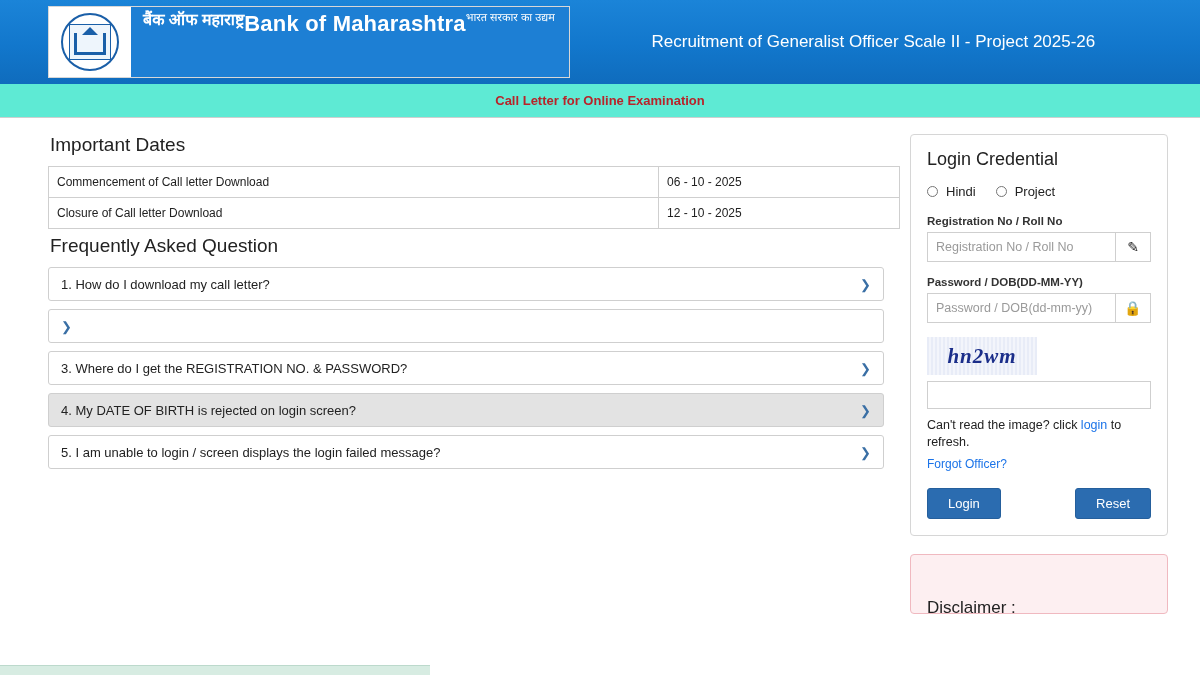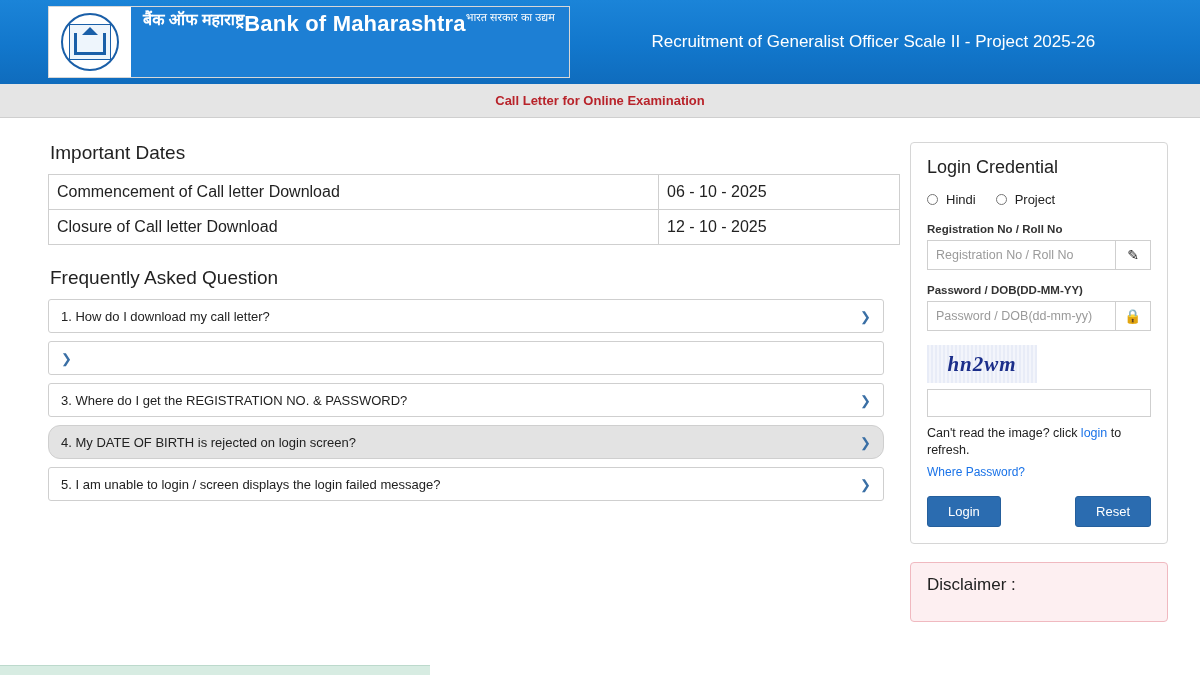--- a/index.html
+++ b/index.html
@@ -73,68 +73,68 @@
     flex: 1;
     text-align: center;
     color: #ffffff;
     font-size: 17px;
     padding-right: 23px;
   }
 
   
   .subheader {
     height: 34px;
-    background: #e5e5e5;
+    background: #5eead4;
     display: flex; align-items: center; justify-content: center;
     border-bottom: 1px solid #cfcfcf;
   }
   .subheader-text {
     color: #b8232a;
     font-weight: bold;
     font-size: 13px;
   }
 
   
-  .body-wrap { display: flex; padding: 8px 0 0 0; }
+  .body-wrap { display: flex; padding: 0 0 0 0; }
   .left-col { width: 900px; padding: 16px 20px 0 48px; }
   .right-col { width: 300px; padding: 16px 0 0 0; }
 
   .section-title {
     font-size: 19px;
     color: #222;
     margin: 0 0 10px 2px;
     font-weight: normal;
   }
 
   table.dates {
     width: 852px;
     border-collapse: collapse;
-    margin-bottom: 22px;
-    font-size: 16px;
+    margin-bottom: 6px;
+    font-size: 12px;
   }
   table.dates td {
     border: 1px solid #cfcfcf;
     padding: 8px 8px;
     color: #222;
   }
   table.dates td.label { width: 610px; }
 
   .faq-list { width: 836px; }
   .faq-item {
     border: 1px solid #cfcfcf;
     border-radius: 3px;
     background: #fff;
     margin-bottom: 8px;
     height: 34px;
     display: flex; align-items: center; justify-content: space-between;
     padding: 0 12px 0 12px;
     font-size: 13px;
     color: #222;
   }
-  .faq-item.active { background: #e3e3e3; border-radius: 12px; }
+  .faq-item.active { background: #e3e3e3; }
   .chev { color: #3a6fa5; font-size: 13px; }
 
   
   .login-panel {
     width: 258px;
     border: 1px solid #d6d6d6;
     border-radius: 4px;
     background: #fff;
     padding: 14px 16px 16px 16px;
     margin-left: 10px;
@@ -208,21 +208,21 @@
   .disclaimer {
     width: 258px;
     margin-left: 10px;
     margin-top: 18px;
     border: 1px solid #f0b9c0;
     border-radius: 4px;
     background: #fdeff1;
     padding: 12px 16px 20px 16px;
     height: 60px;
   }
-  .disclaimer-title { font-size: 17px; color: #222; }
+  .disclaimer-title { font-size: 17px; color: #222; margin-top: 31px; }
 
   .bottom-strip {
     position: absolute;
     left: 0; bottom: 0;
     width: 430px; height: 10px;
     background: #d7ece2;
     border-top: 1px solid #bcd9cc;
   }
 </style>
 </head>
@@ -314,21 +314,21 @@
           <input type="password" placeholder="Password / DOB(dd-mm-yy)" style="">
           <span class="addon">🔒</span>
         </div>
 
         <div class="captcha-img">hn2wm</div>
         <input class="captcha-input" type="text" style="">
 
         <div class="hint">
           <span>Can't read the image? click </span><a href="#">login</a><span> to refresh.</span>
         </div>
-        <a href="#" class="forgot">Where Password?</a>
+        <a href="#" class="forgot">Forgot Officer?</a>
 
         <div class="btn-row">
           <button class="btn">Login</button>
           <button class="btn">Reset</button>
         </div>
       </div>
 
       <div class="disclaimer">
         <div class="disclaimer-title">Disclaimer :</div>
       </div>

